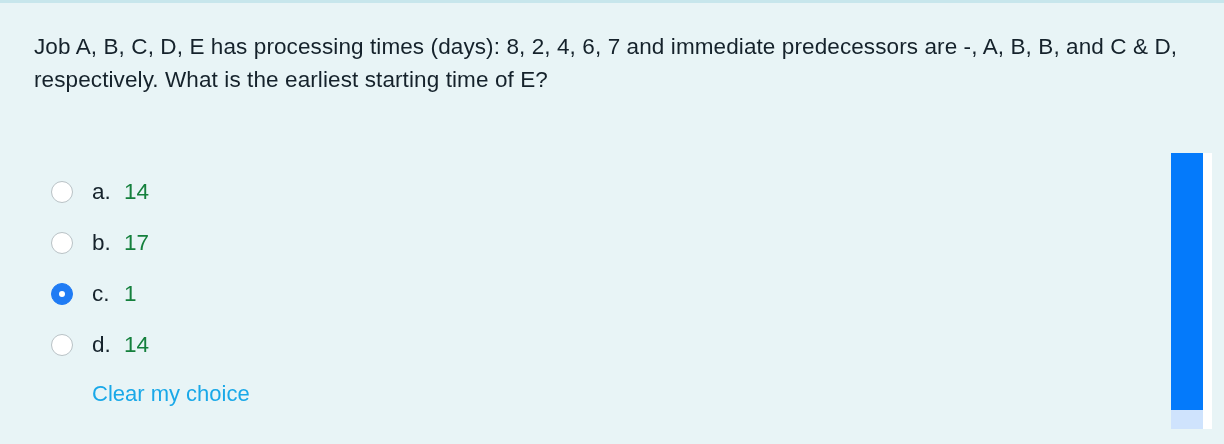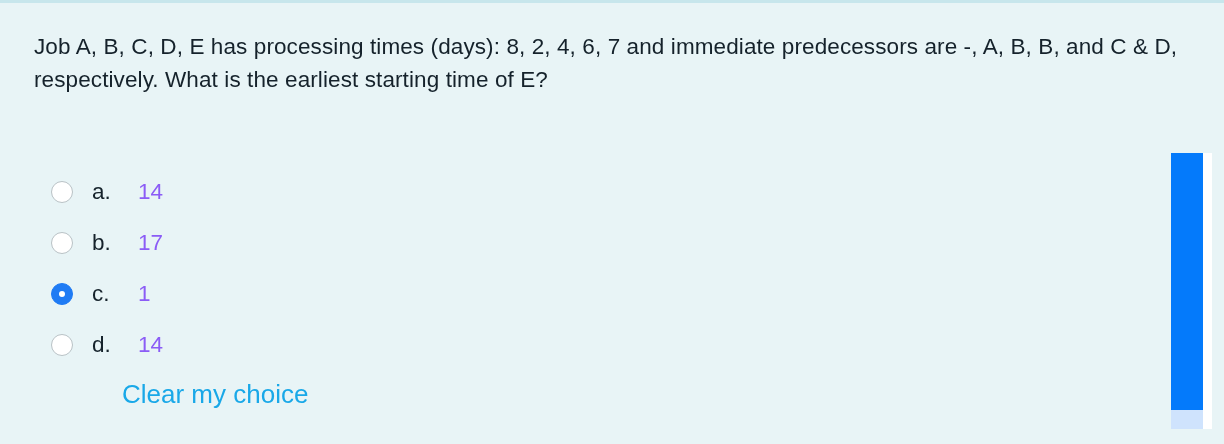--- a/index.html
+++ b/index.html
@@ -84,37 +84,35 @@
   }
   .opt-letter {
     margin-left: 19px;
     width: 32px;
     flex: 0 0 auto;
     color: #15222b;
     font-size: 22.5px;
     line-height: 26px;
   }
   .opt-value {
-    margin-left: 14px;
-    color: #8b5cf6;
+    color: #15803d;
     font-size: 22.5px;
     line-height: 26px;
   }
   
   .clear-choice {
     position: absolute;
     left: 92px;
     top: 379px;
     color: #19a8e8;
-    font-size: 26px;
+    font-size: 22px;
     line-height: 30px;
     text-decoration: none;
     cursor: pointer;
     white-space: nowrap;
-    margin-left: 30px;
   }
   
   .scrollbar {
     position: absolute;
     left: 1171px;
     top: 153px;
     width: 32px;
     height: 276px;
   }
   .scrollbar-thumb {

